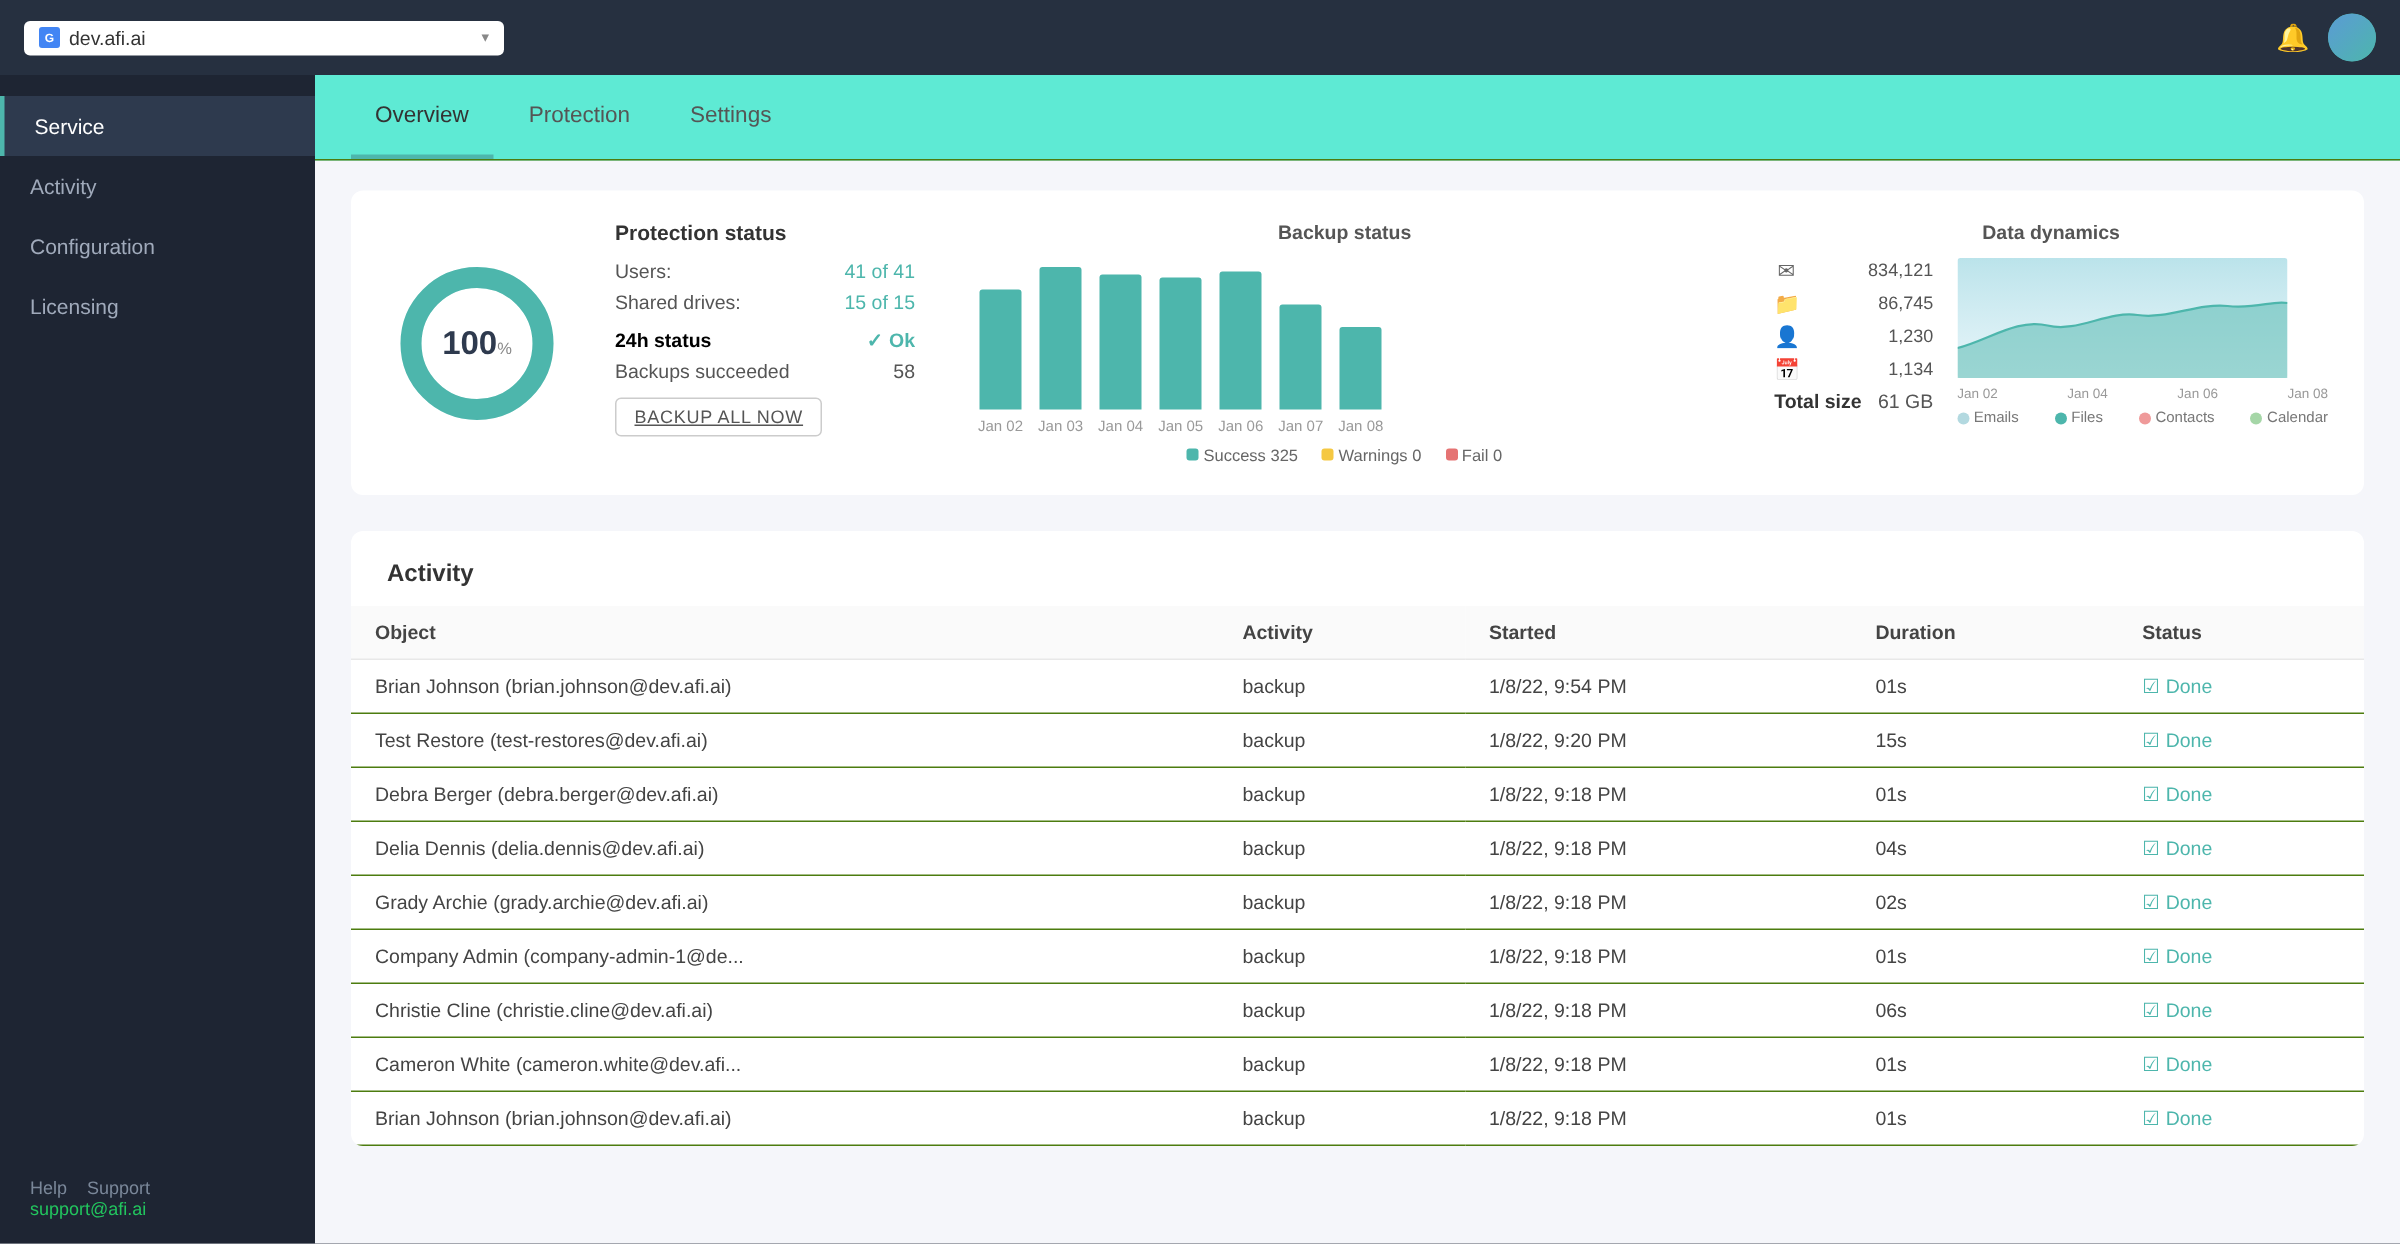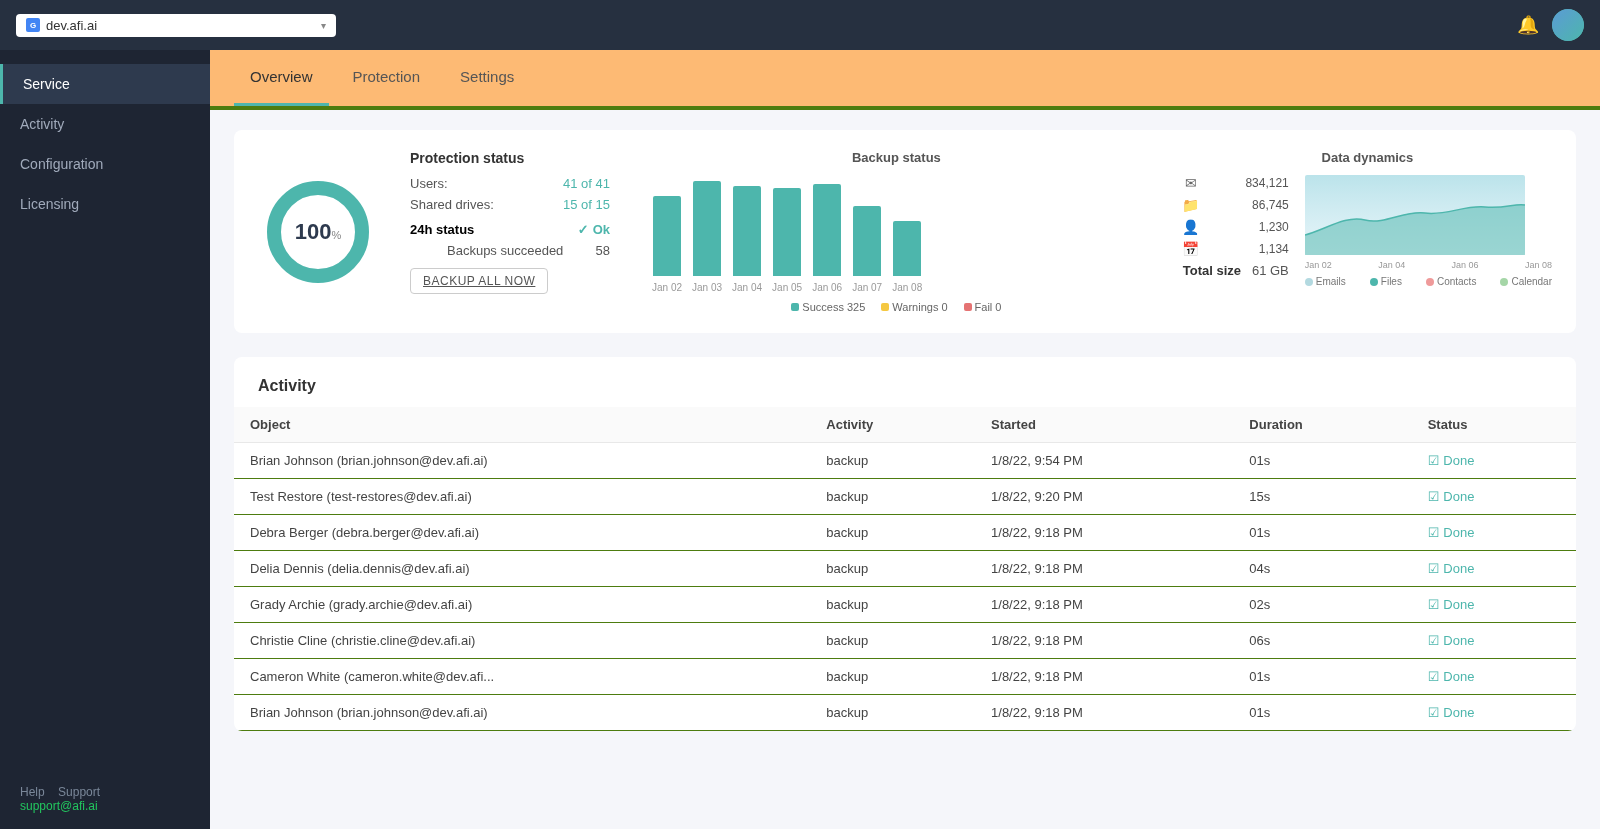--- a/index.html
+++ b/index.html
@@ -24,21 +24,21 @@
     .url-chevron { color: #888; font-size: 10px; }
     .topbar-spacer { flex: 1; }
     .topbar-bell { color: #a0aabb; font-size: 18px; cursor: pointer; }
     .topbar-avatar { width: 32px; height: 32px; border-radius: 50%; background: #4db6ac; display: flex; align-items: center; justify-content: center; color: #fff; font-size: 14px; font-weight: bold; cursor: pointer; overflow: hidden; }
     .avatar-img { width: 32px; height: 32px; border-radius: 50%; background: linear-gradient(135deg, #5b9bd5 0%, #4db6ac 100%); }
 
     
     .main { flex: 1; background: #f5f6fa; margin-top: 50px; overflow-y: auto; display: flex; flex-direction: column; }
 
     
-    .tabs { background: #fdba74; border-bottom: 4px solid #4d7c0f; display: flex; padding: 0 24px; }
+    .tabs { background: #5eead4; border-bottom: 1px solid #4d7c0f; display: flex; padding: 0 24px; }
     .tab { padding: 18px 16px; font-size: 15px; color: #555; cursor: pointer; border-bottom: 3px solid transparent; margin-right: 8px; }
     .tab.active { color: #333; border-bottom-color: #4db6ac; font-weight: 500; }
 
     
     .content { padding: 20px 24px; }
 
     
     .protection-card { background: #fff; border-radius: 8px; padding: 20px 24px; display: flex; gap: 32px; margin-bottom: 24px; }
 
     
@@ -49,21 +49,21 @@
     .donut-percent { font-size: 22px; font-weight: bold; color: #2e3a4e; }
     .donut-sup { font-size: 11px; color: #888; }
 
     
     .protection-status { min-width: 200px; }
     .protection-status h3 { font-size: 14px; font-weight: 600; color: #333; margin-bottom: 10px; }
     .status-row { display: flex; justify-content: space-between; font-size: 13px; color: #555; margin-bottom: 6px; }
     .status-val { color: #4db6ac; font-weight: 500; }
     .status-24h { display: flex; justify-content: space-between; margin: 10px 0 6px; font-weight: 600; font-size: 13px; }
     .ok-val { color: #4db6ac; display: flex; align-items: center; gap: 4px; }
-    .backups-row { display: flex; justify-content: space-between; font-size: 13px; color: #555; margin-bottom: 10px; margin-left: 37px; }
+    .backups-row { display: flex; justify-content: space-between; font-size: 13px; color: #555; margin-bottom: 10px; }
     .backup-btn { border: 1px solid #ccc; background: #fff; color: #555; padding: 5px 12px; border-radius: 4px; cursor: pointer; font-size: 12px; letter-spacing: 0.5px; text-decoration: underline; }
 
     
     .chart-section { flex: 1; min-width: 300px; }
     .chart-title { font-size: 13px; font-weight: 600; color: #555; margin-bottom: 8px; text-align: center; }
     .bar-chart { display: flex; align-items: flex-end; gap: 10px; height: 120px; padding: 0 10px; }
     .bar-group { display: flex; flex-direction: column; align-items: center; gap: 2px; }
     .bar { width: 28px; background: #4db6ac; border-radius: 2px 2px 0 0; }
     .bar-label { font-size: 10px; color: #999; margin-top: 4px; }
     .chart-legend { display: flex; gap: 16px; justify-content: center; margin-top: 8px; font-size: 11px; color: #666; }
@@ -355,20 +355,29 @@
             <tr>
               <td>Grady Archie (grady.archie@dev.afi.ai)</td>
               <td>backup</td>
               <td>1/8/22, 9:18 PM</td>
               <td>02s</td>
               <td>
                 <span class="status-done"><span>☑</span> Done</span>
               </td>
             </tr>
             <tr>
+              <td>Company Admin (company-admin-1@de...</td>
+              <td>backup</td>
+              <td>1/8/22, 9:18 PM</td>
+              <td>01s</td>
+              <td>
+                <span class="status-done"><span>☑</span> Done</span>
+              </td>
+            </tr>
+            <tr>
               <td>Christie Cline (christie.cline@dev.afi.ai)</td>
               <td>backup</td>
               <td>1/8/22, 9:18 PM</td>
               <td>06s</td>
               <td>
                 <span class="status-done"><span>☑</span> Done</span>
               </td>
             </tr>
             <tr>
               <td>Cameron White (cameron.white@dev.afi...</td>

